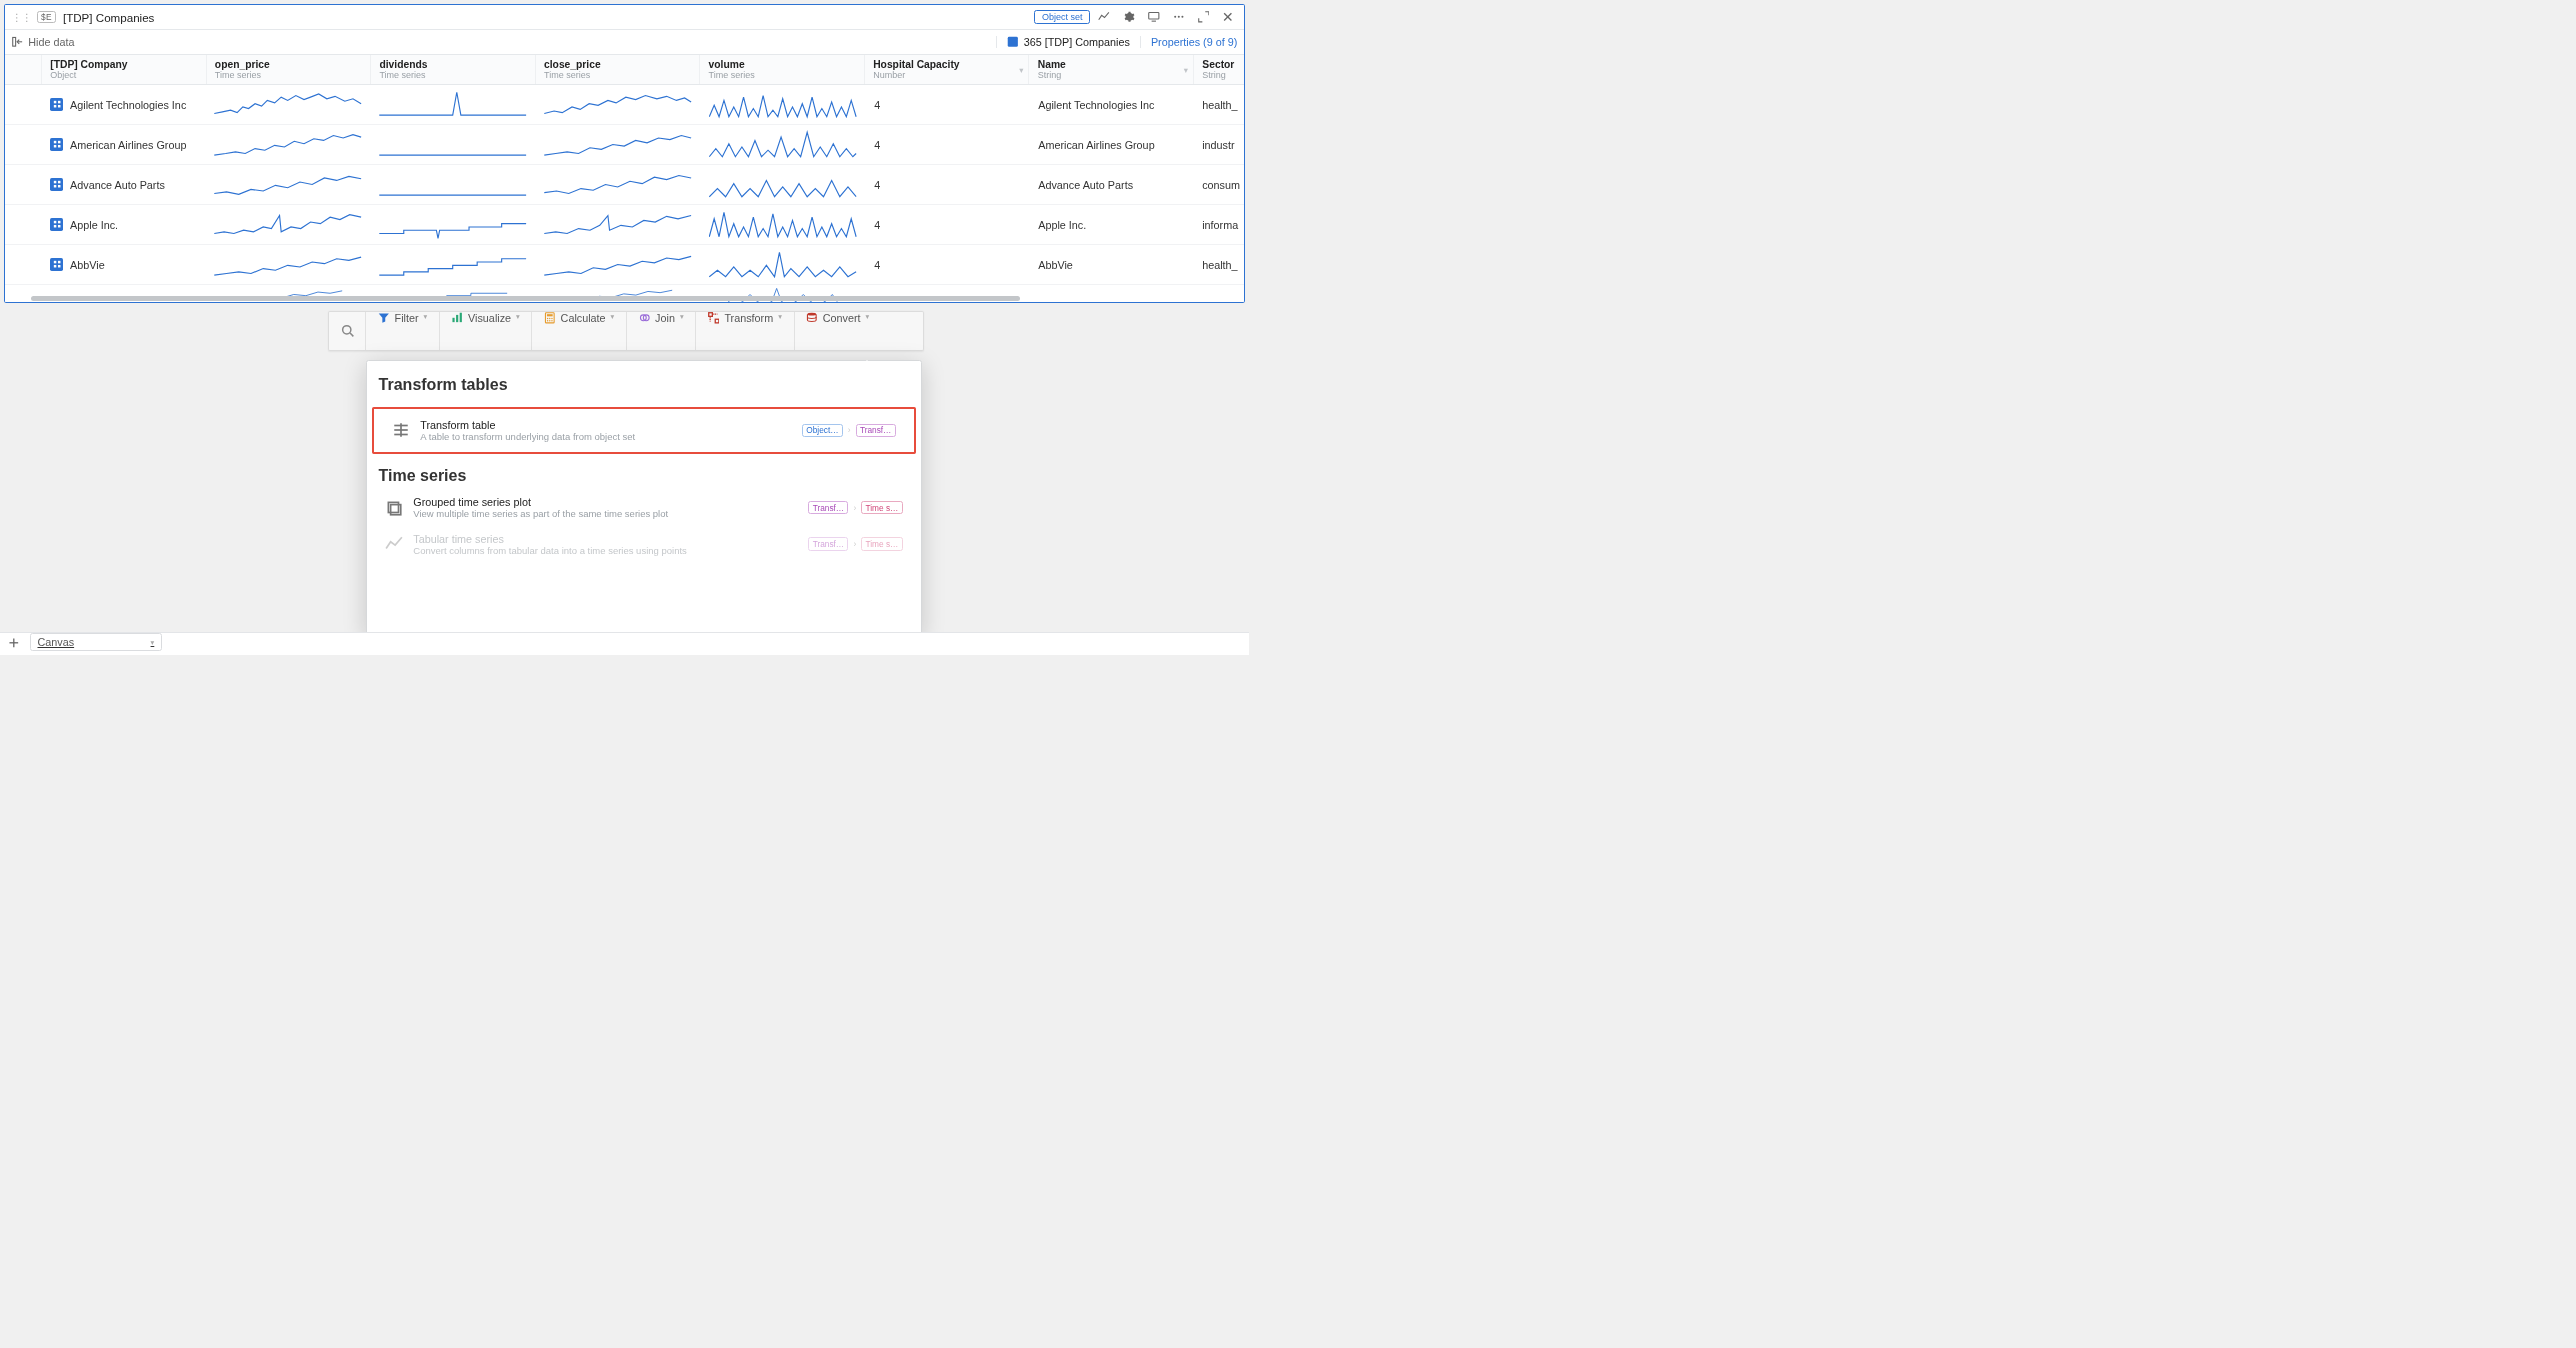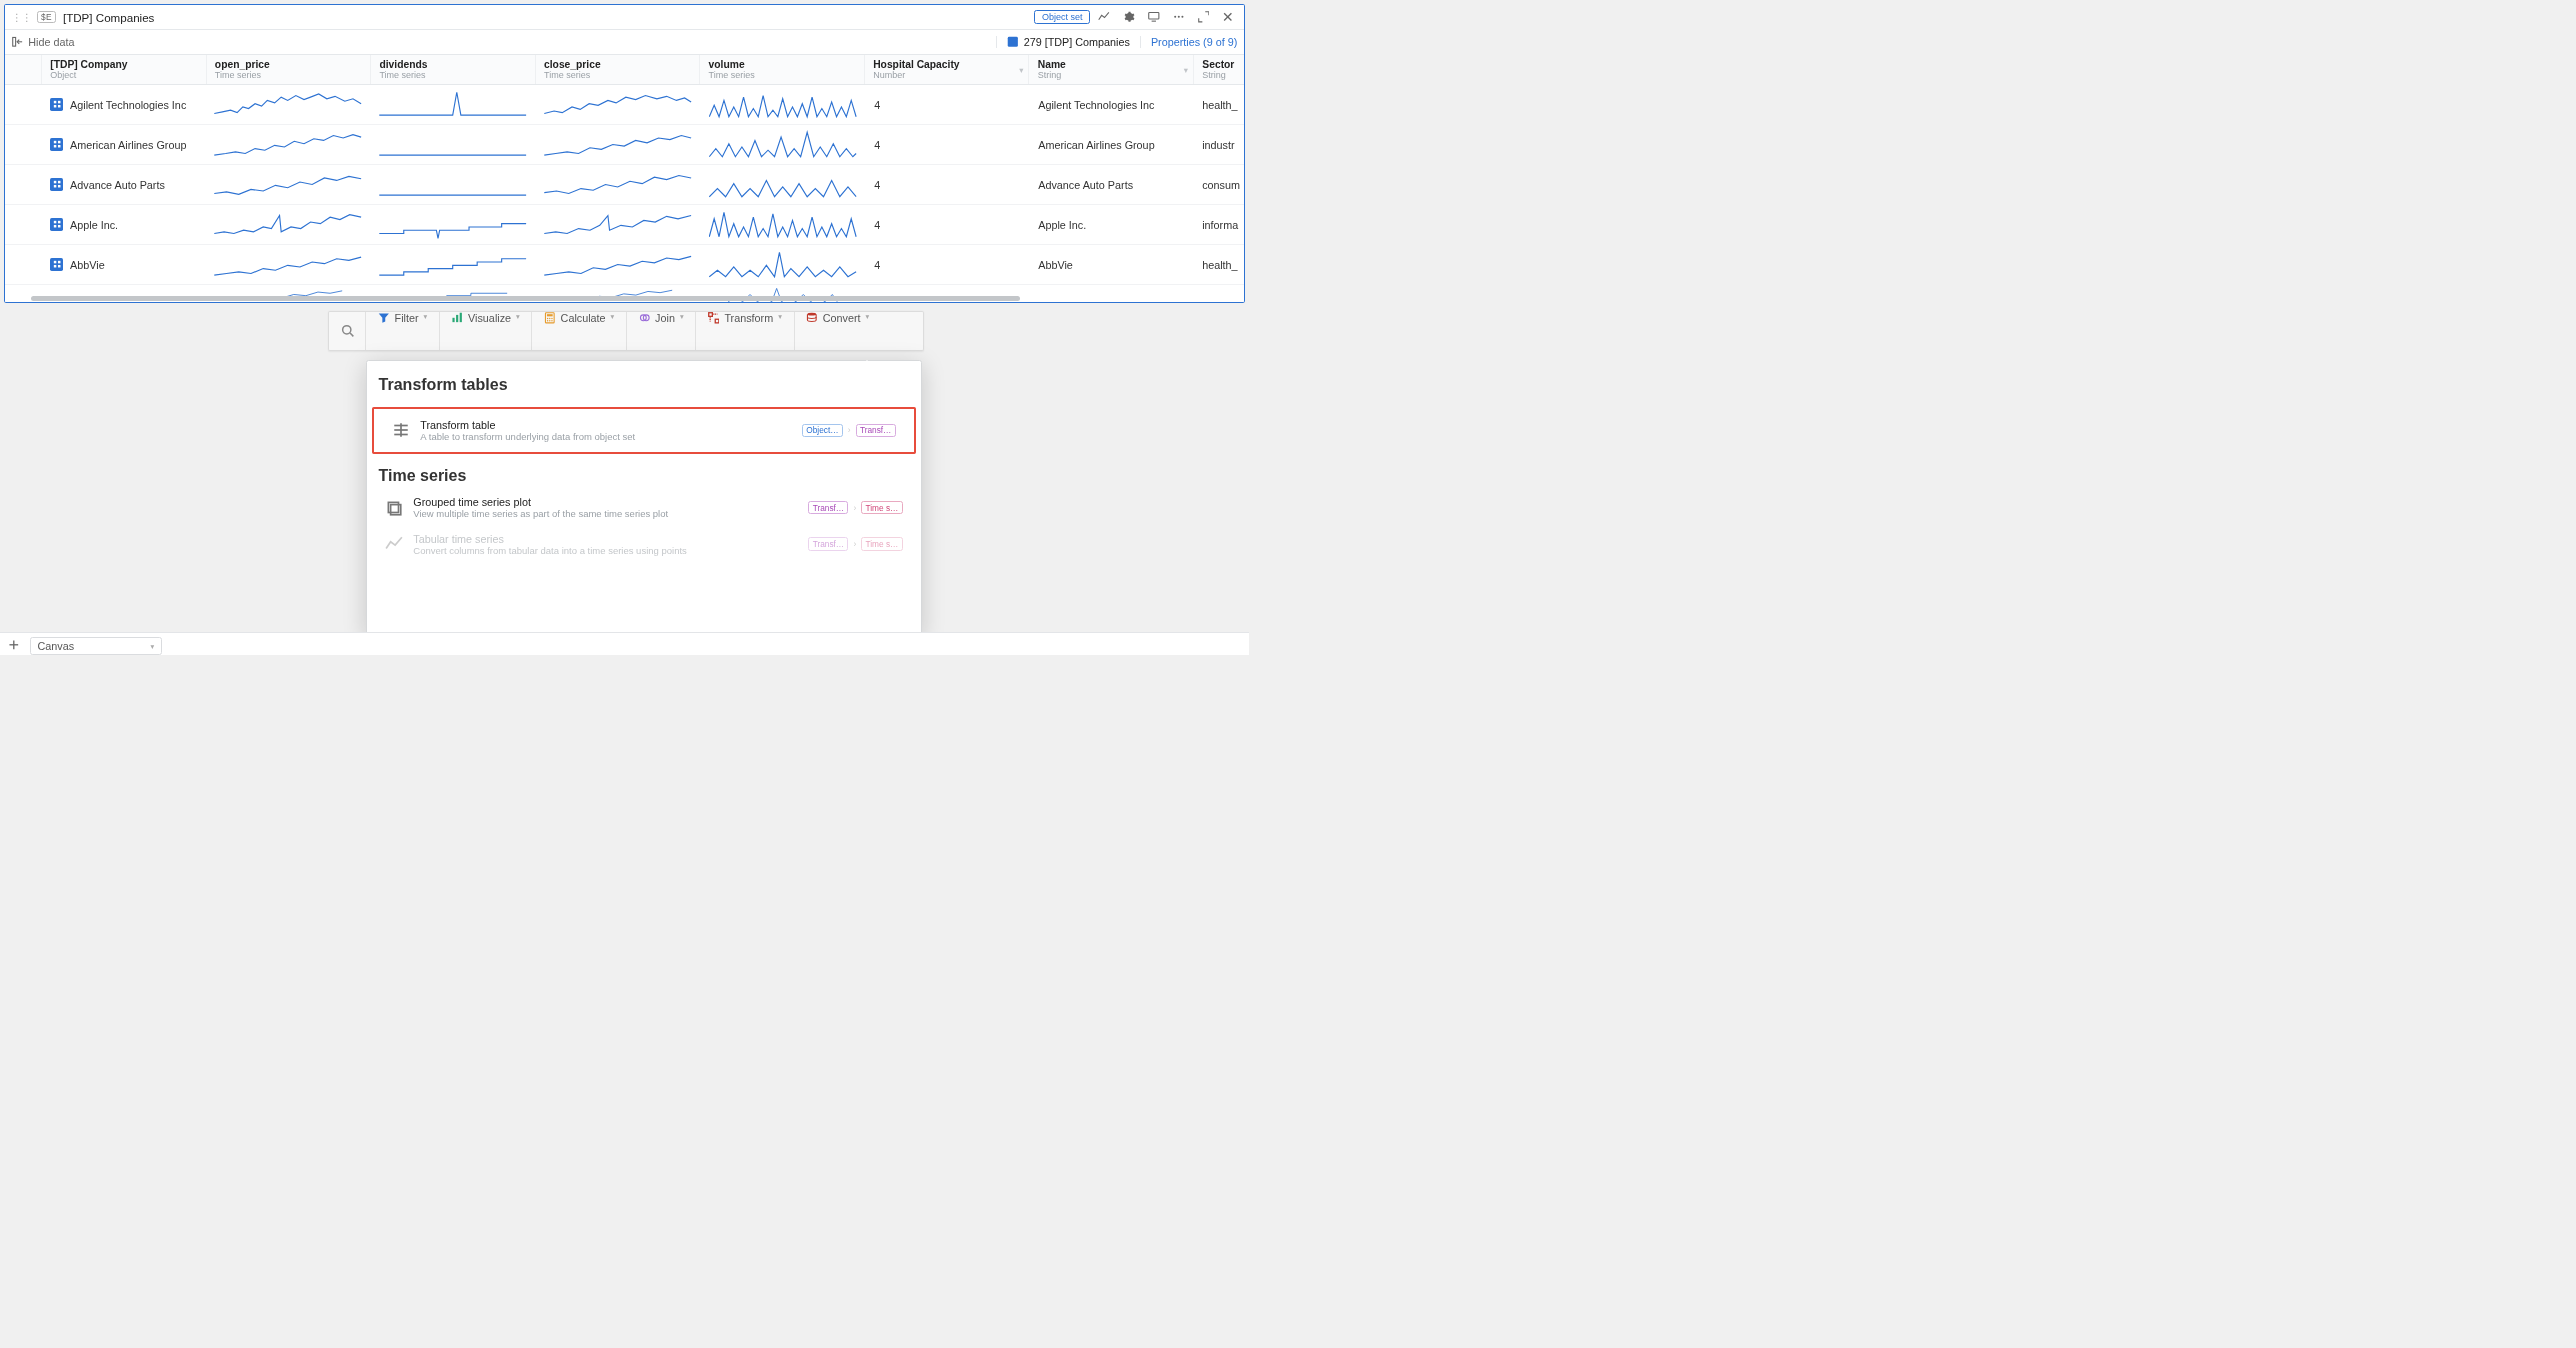--- a/index.html
+++ b/index.html
@@ -160,21 +160,21 @@
 .tag-pale{opacity:0.5;}
 .chev{font-size:8.3px;color:#ccc;}
 .highlight-box{
   border:2.5px solid #e74c3c; margin:8px 5px; padding:3.3px 0; border-radius:1.7px;
 }
 .card-disabled .card-title,.card-disabled .card-desc{color:#c4c7ca;}
 
 
 .bottombar{
   position:absolute; bottom:0; left:0; right:0; height:23px;
-  background:#fff; border-top:0.8px solid #e3e5e8; display:flex; align-items:flex-end; gap:6.6px; padding:0 3.3px;
+  background:#fff; border-top:0.8px solid #e3e5e8; display:flex; align-items:flex-start; gap:6.6px; padding:0 3.3px;text-decoration:underline;
 }
 .plus-btn{width:20px;height:20px;display:flex;align-items:center;justify-content:center;color:#666;cursor:pointer;}
 .canvas-sel{
   width:132px; height:18px; border:0.8px solid #dadcdf; border-radius:2.5px;
   display:flex; align-items:center; padding:0 6.6px; justify-content:space-between; color:#555;
 }
 .canvas-sel .caret{font-size:7.4px;color:#aaa;}
 </style>
 </head>
 <body>
@@ -230,21 +230,21 @@
           <line x1="8" y1="8" x2="14" y2="8"></line>
           <polyline points="10,5 7,8 10,11"></polyline>
         </svg>
       <span>Hide data</span>
     </div>
     <span class="spacer"></span>
     <div class="count-block">
       <svg class="cube-icon" width="11.6" height="11.6" viewBox="0 0 16 16" fill="currentColor">
           <rect x="1" y="1" width="14" height="14" rx="2"></rect>
         </svg>
-      <span>279 [TDP] Companies</span>
+      <span>365 [TDP] Companies</span>
     </div>
     <a class="props-link">Properties (9 of 9)</a>
   </div>
 
   <div class="grid-head">
     <div class="col c0"></div>
     <div class="col c1">
       <span class="col-title">[TDP] Company</span>
       <span class="col-sub">Object</span>
     </div>

